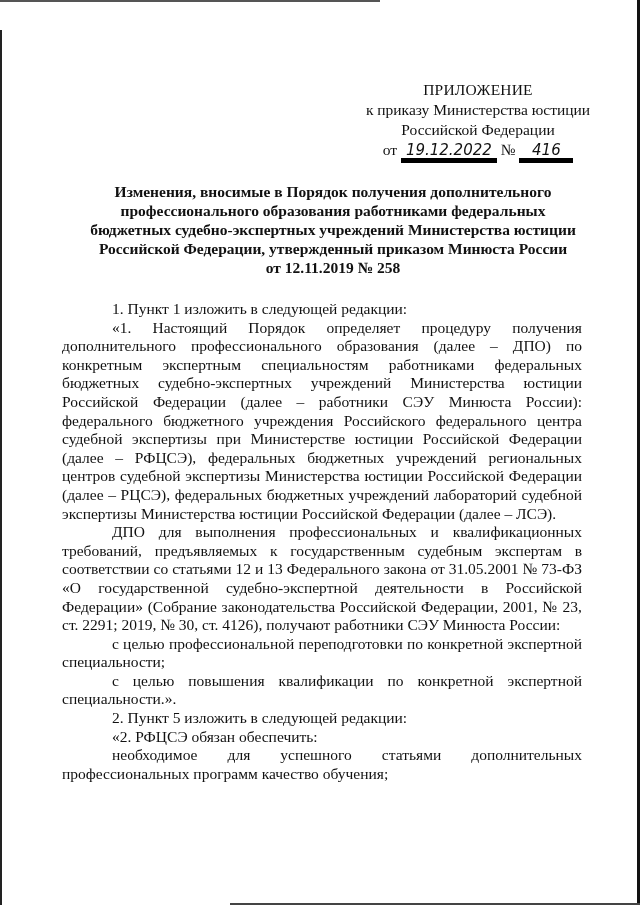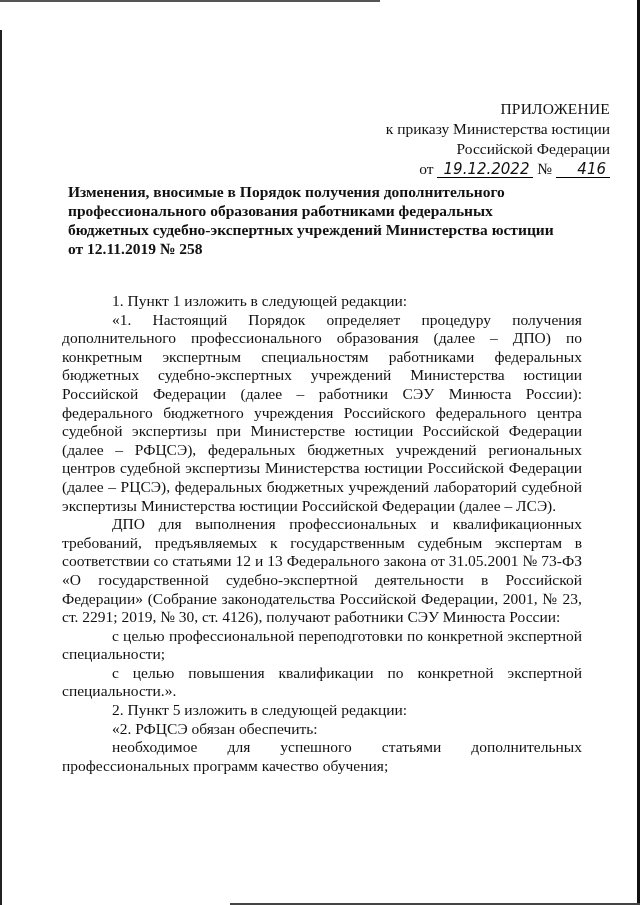--- a/index.html
+++ b/index.html
@@ -6,38 +6,38 @@
   body {
     width: 640px; height: 905px; background: #ffffff; position: relative; overflow: hidden;
     font-family: "Liberation Serif", "DejaVu Serif", serif; color: #111;
   }
   .scan-edge-left { position: absolute; left: 0; top: 30px; bottom: 0; width: 2px; background: #222; }
   .scan-edge-right { position: absolute; right: 0; top: 0; bottom: 0; width: 3px; background: #111; }
   .scan-edge-top { position: absolute; left: 0; top: 0; width: 380px; height: 2px; background: #555; }
   .scan-edge-bottom { position: absolute; left: 230px; right: 0; bottom: 0; height: 2px; background: #444; }
 
   .appendix {
-    position: absolute; left: 310px; top: 80px; width: 300px; text-align: right;
-    font-size: 15.5px; line-height: 20px; margin-top: 19px;
+    position: absolute; left: 328px; top: 80px; width: 300px; text-align: center;
+    font-size: 15.5px; line-height: 20px;
   }
   .appendix .title { letter-spacing: 0.2px; }
   .dateline { display: inline-block; }
   .hand {
     font-family: "DejaVu Sans", sans-serif; font-style: italic; font-size: 15px;
-    border-bottom: 1px solid #000000; display: inline-block; padding: 0 4px; line-height: 16px;
+    border-bottom: 5px solid #000000; display: inline-block; padding: 0 4px; line-height: 16px;
   }
   .hand.date { min-width: 88px; }
   .hand.num { min-width: 46px; }
 
   .heading {
-    position: absolute; left: 68px; top: 182px; width: 490px; text-align: left;
+    position: absolute; left: 88px; top: 182px; width: 490px; text-align: center;
     font-weight: bold; font-size: 15.5px; line-height: 19px;
   }
   .body {
-    position: absolute; left: 62px; top: 292px; width: 520px;
+    position: absolute; left: 62px; top: 300px; width: 520px;
     font-size: 15.5px; line-height: 18.6px; text-align: justify;
   }
   .body p { margin: 0; text-indent: 50px; }
 </style>
 </head>
 <body>
 
 <div class="scan-edge-top"></div>
 <div class="scan-edge-left"></div>
 <div class="scan-edge-right"></div>
@@ -52,20 +52,21 @@
     <span class="hand date">19.12.2022</span>
     <span>№</span>
     <span class="hand num">416</span>
   </div>
 </div>
 
 <div class="heading">
   <div>Изменения, вносимые в Порядок получения дополнительного</div>
   <div>профессионального образования работниками федеральных</div>
   <div>бюджетных судебно-экспертных учреждений Министерства юстиции</div>
+  <div>Российской Федерации, утвержденный приказом Минюста России</div>
   <div>от 12.11.2019 № 258</div>
 </div>
 
 <div class="body">
   <p>1. Пункт 1 изложить в следующей редакции:</p>
   <p>«1. Настоящий Порядок определяет процедуру получения дополнительного профессионального образования (далее – ДПО) по конкретным экспертным специальностям работниками федеральных бюджетных судебно-экспертных учреждений Министерства юстиции Российской Федерации (далее – работники СЭУ Минюста России): федерального бюджетного учреждения Российского федерального центра судебной экспертизы при Министерстве юстиции Российской Федерации (далее – РФЦСЭ), федеральных бюджетных учреждений региональных центров судебной экспертизы Министерства юстиции Российской Федерации (далее – РЦСЭ), федеральных бюджетных учреждений лабораторий судебной экспертизы Министерства юстиции Российской Федерации (далее – ЛСЭ).</p>
   <p>ДПО для выполнения профессиональных и квалификационных требований, предъявляемых к государственным судебным экспертам в соответствии со статьями 12 и 13 Федерального закона от 31.05.2001 № 73-ФЗ «О государственной судебно-экспертной деятельности в Российской Федерации» (Собрание законодательства Российской Федерации, 2001, № 23, ст. 2291; 2019, № 30, ст. 4126), получают работники СЭУ Минюста России:</p>
   <p>с целью профессиональной переподготовки по конкретной экспертной специальности;</p>
   <p>с целью повышения квалификации по конкретной экспертной специальности.».</p>
   <p>2. Пункт 5 изложить в следующей редакции:</p>

